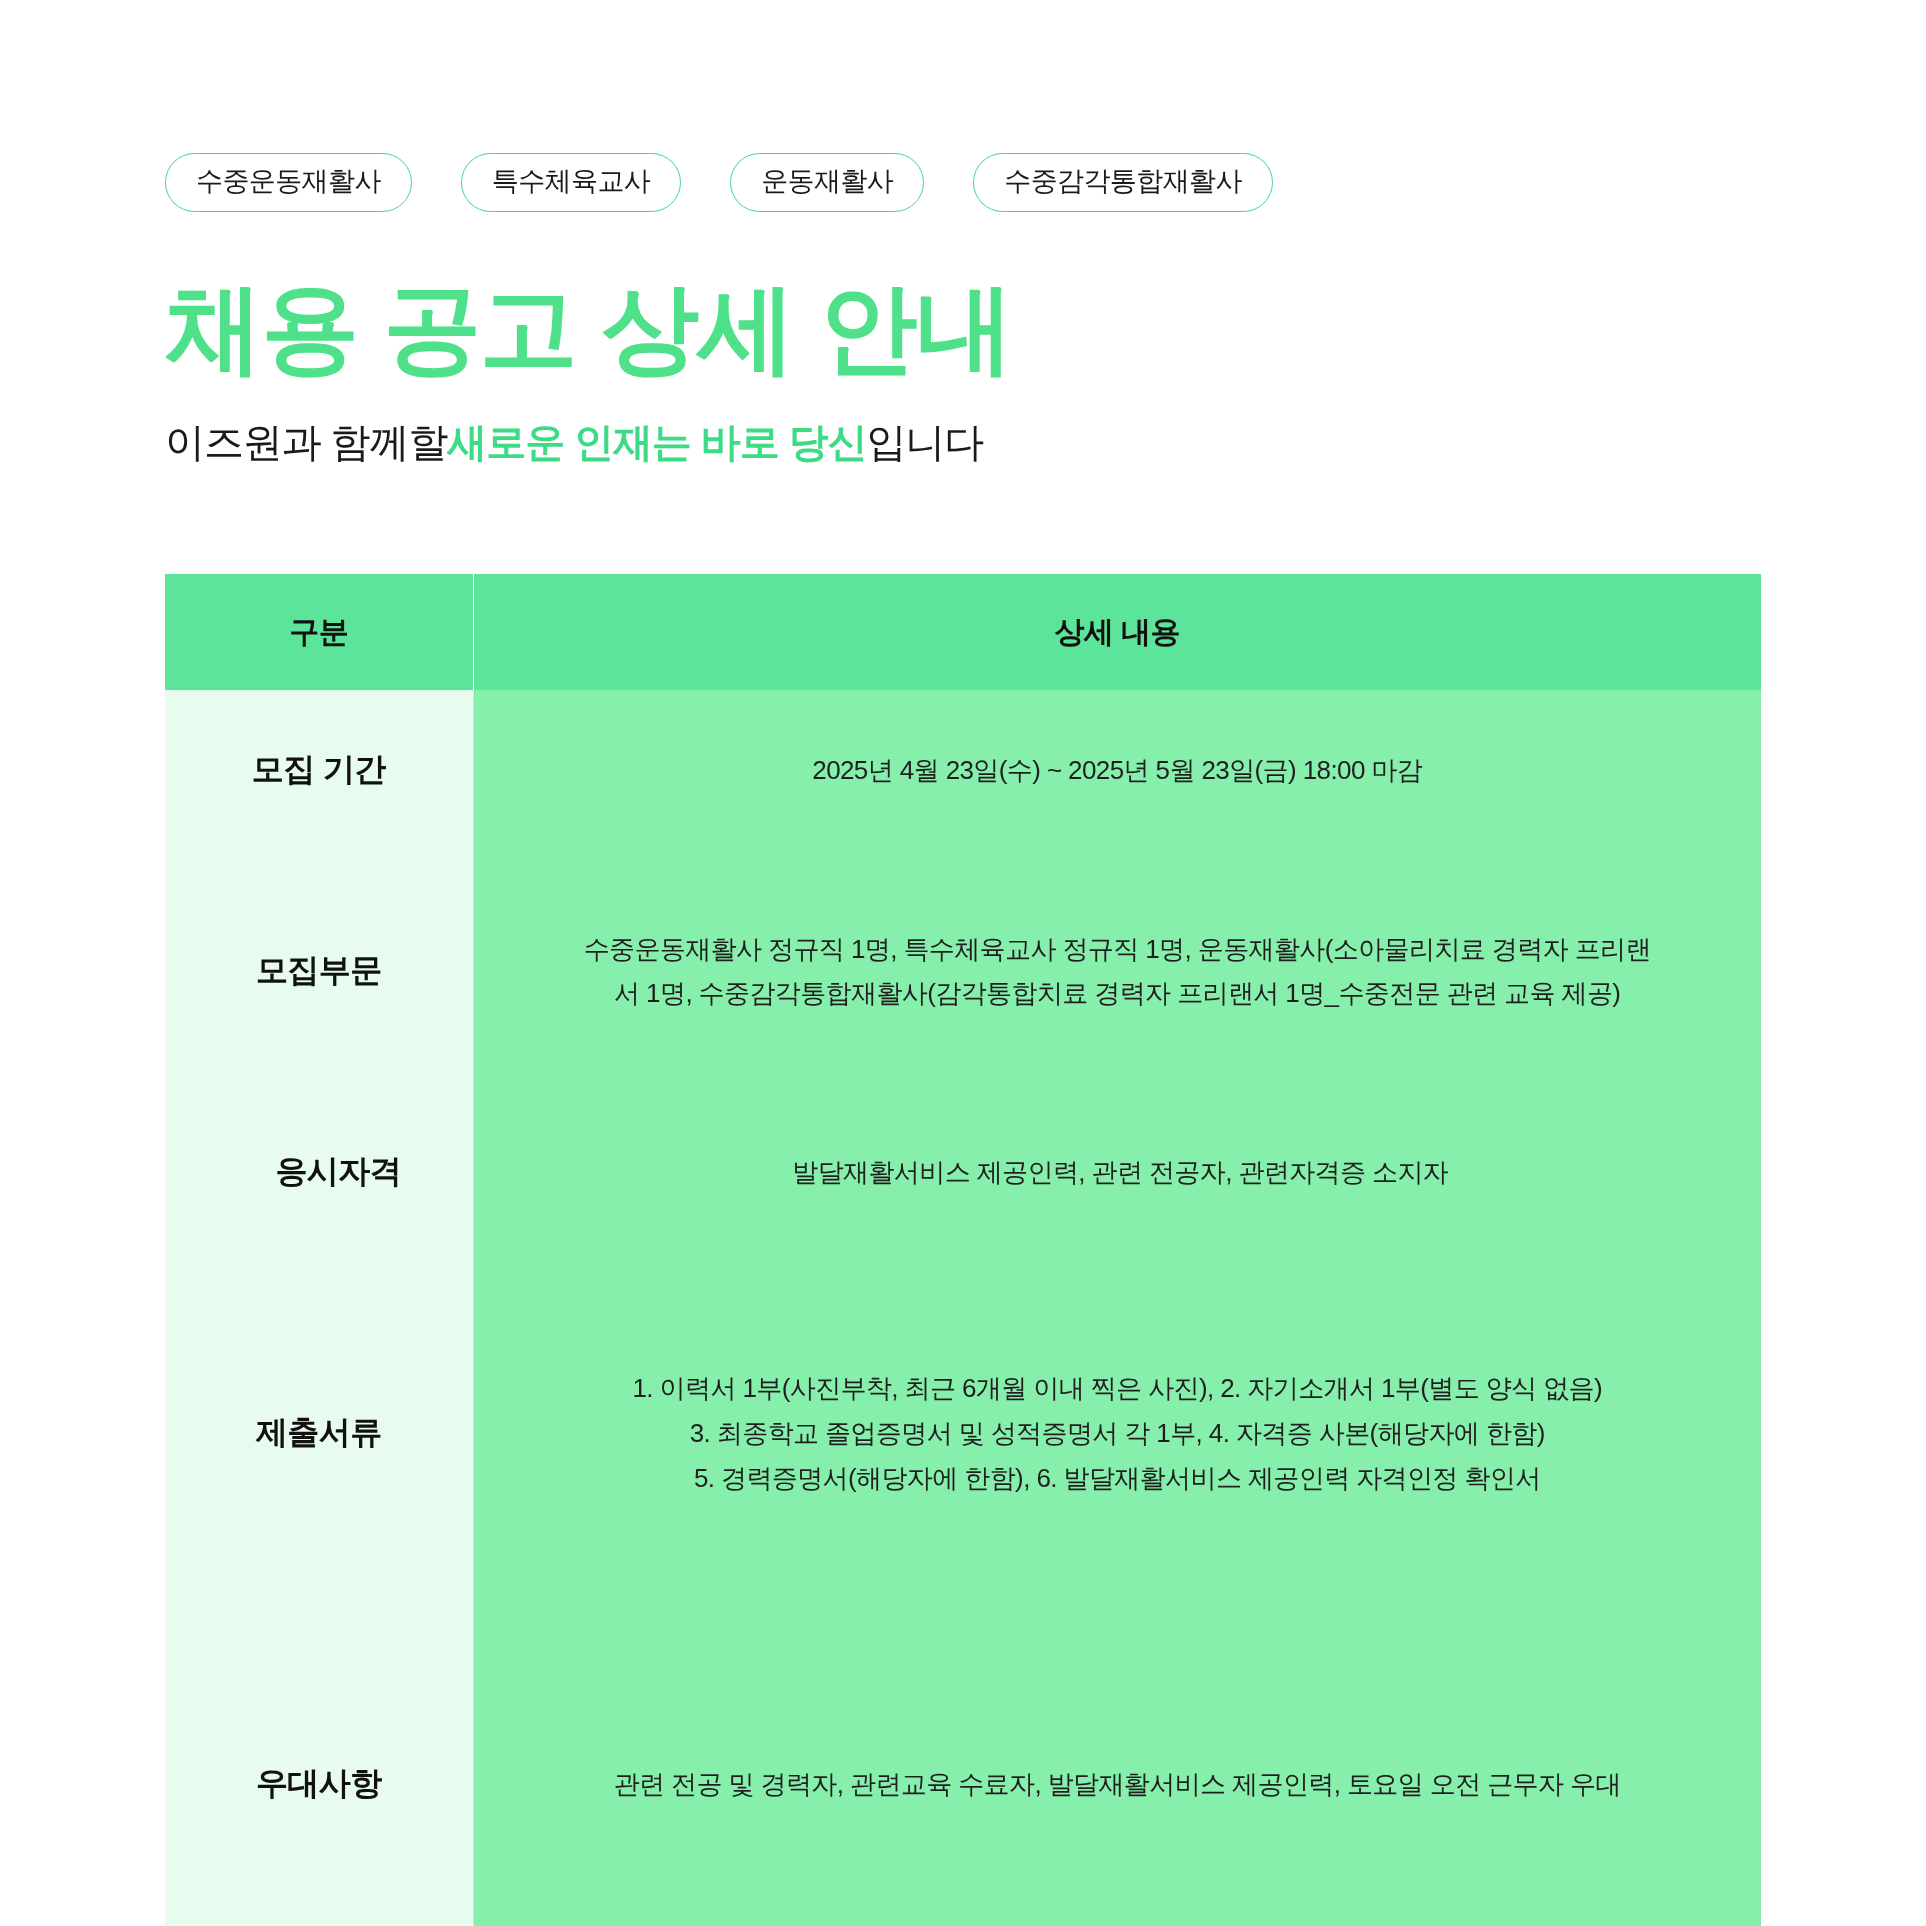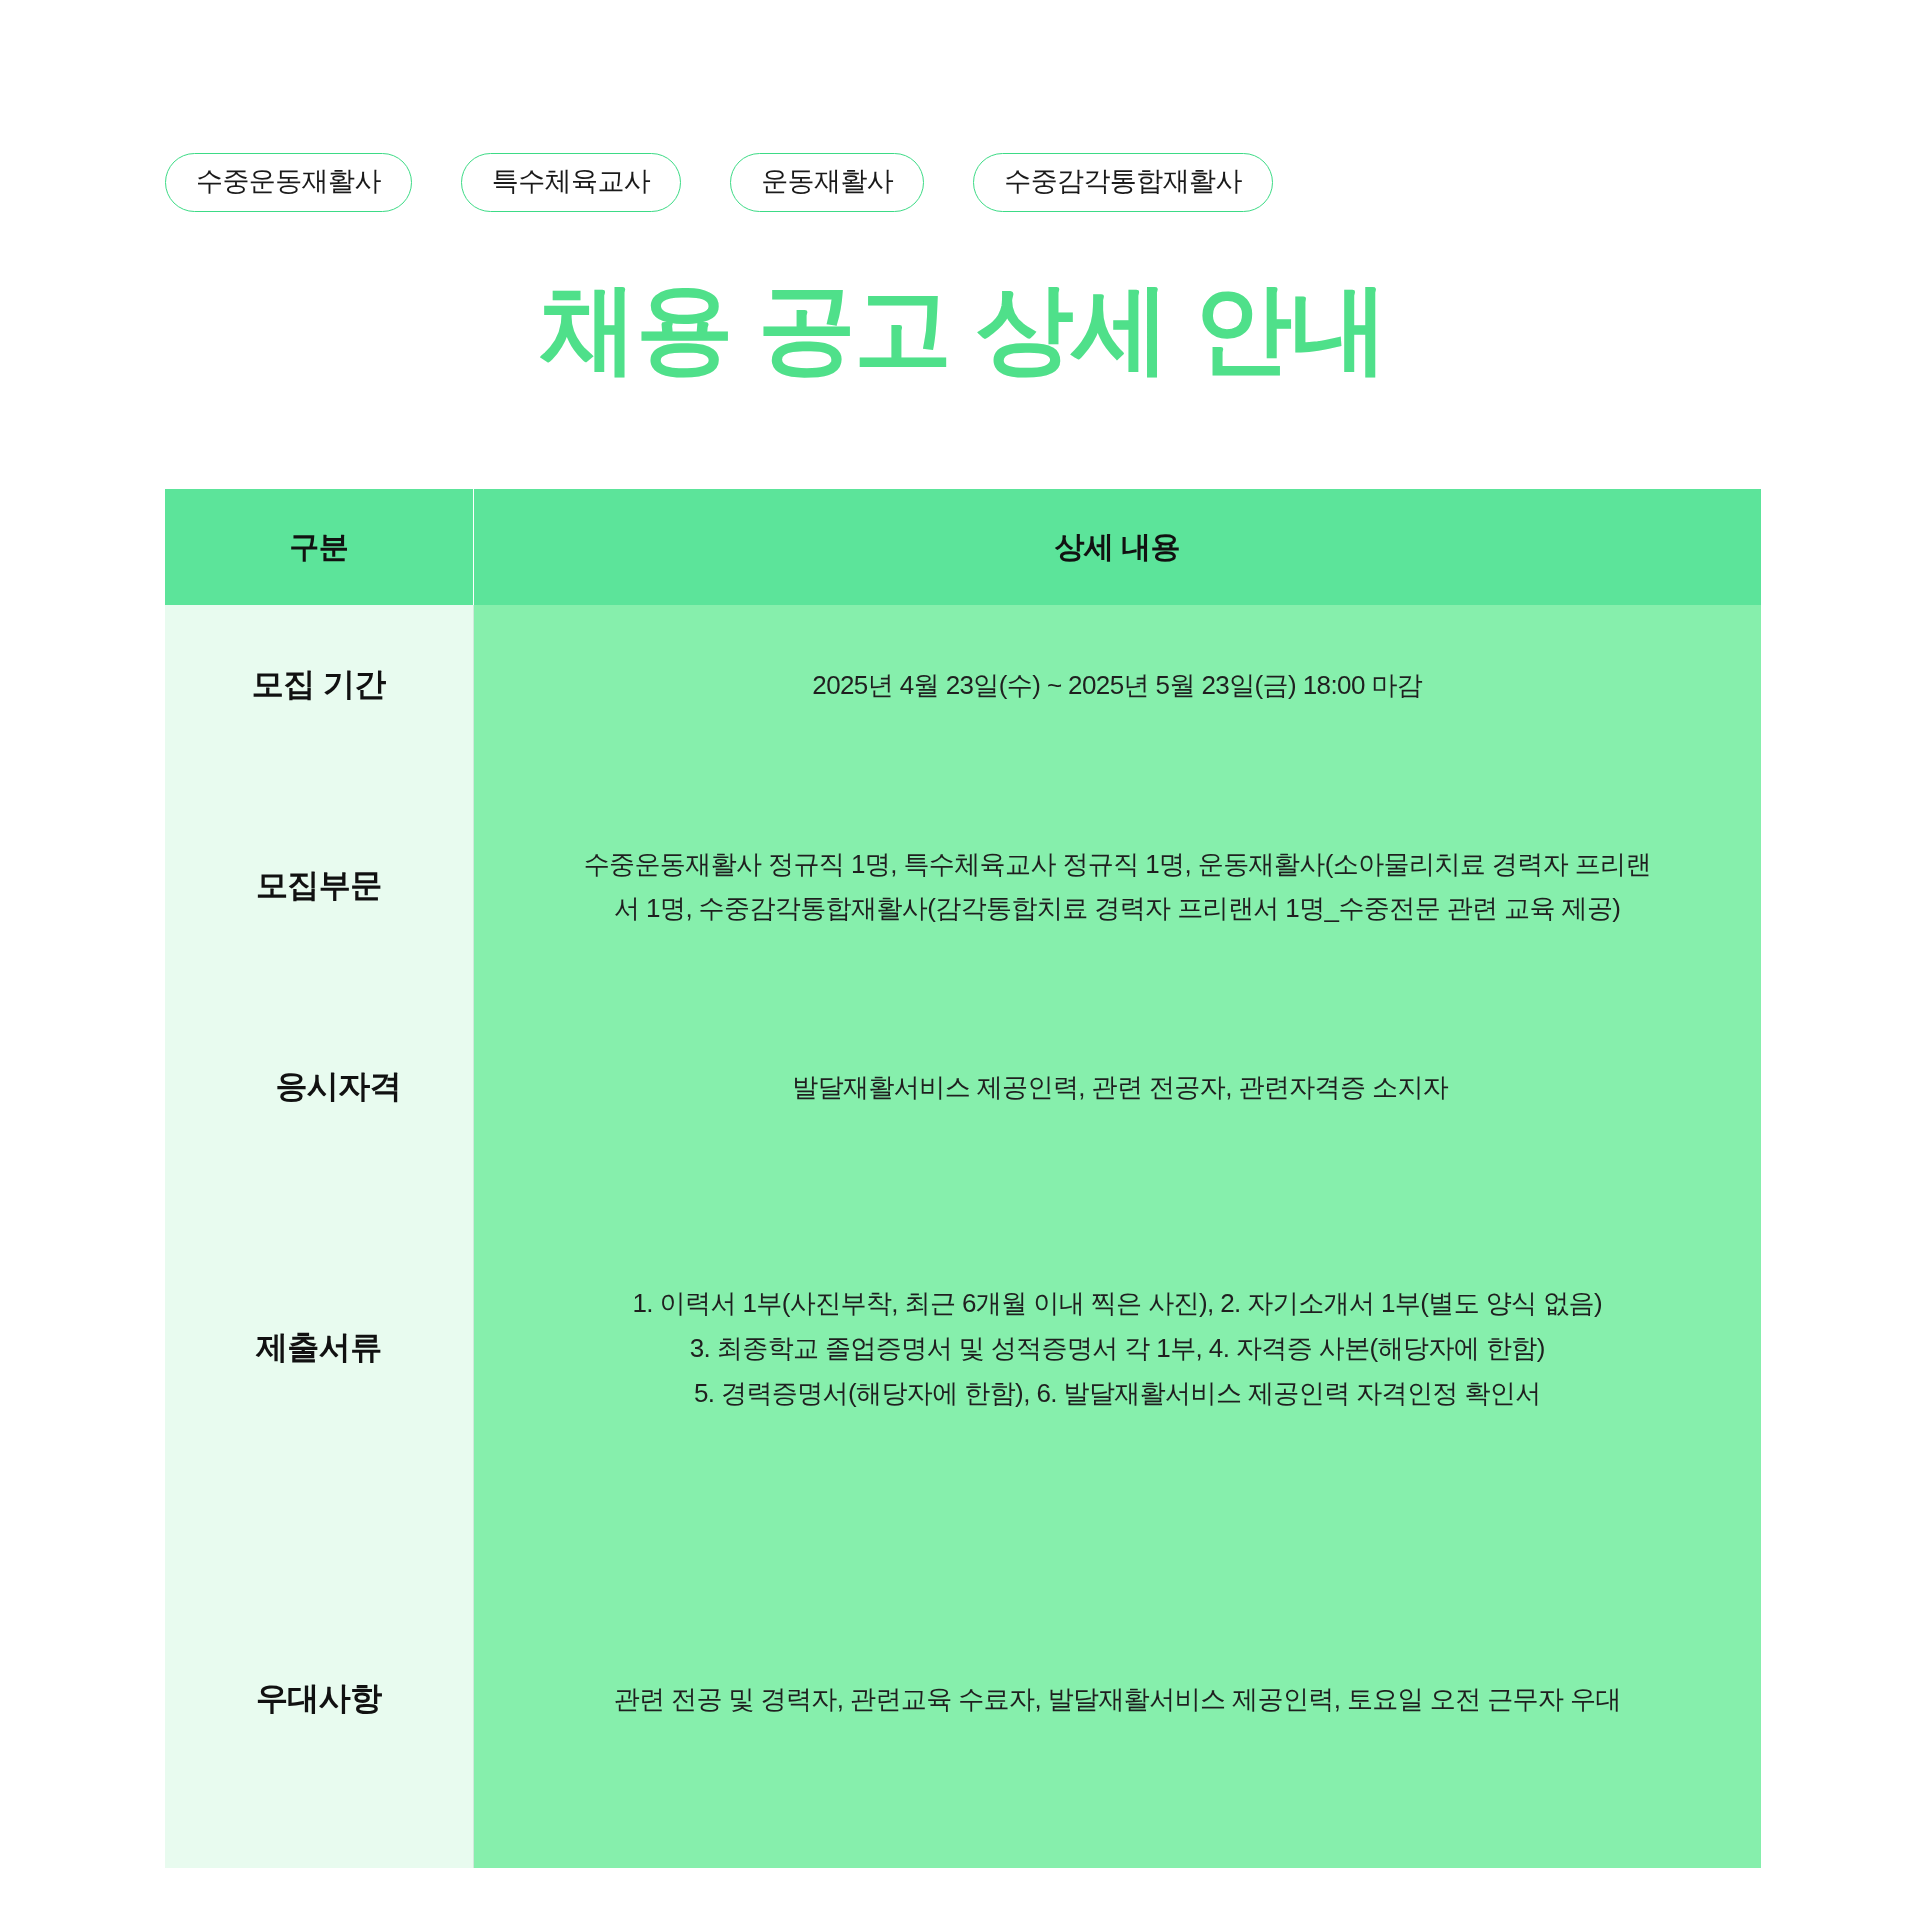--- a/index.html
+++ b/index.html
@@ -40,21 +40,20 @@
     font-weight: 400;
     letter-spacing: -0.6px;
     padding: 13.7px 30px 16px 30px;
     background: #ffffff;
     white-space: nowrap;
     line-height: 1;
   }
 
   
   .title-block {
-    text-align: center;
     margin-top: 63px;
   }
   .main-title {
     color: #4fe08a;
     font-size: 98px;
     font-weight: 700;
     letter-spacing: -1.7px;
     line-height: 1.1;
     margin: 0;
   }
@@ -138,20 +137,23 @@
 
   <div class="tag-row">
     <span class="tag-pill">수중운동재활사</span>
     <span class="tag-pill">특수체육교사</span>
     <span class="tag-pill">운동재활사</span>
     <span class="tag-pill">수중감각통합재활사</span>
   </div>
 
   <div class="title-block">
     <h1 class="main-title">채용 공고 상세 안내</h1>
+    <div class="subtitle">
+      <span>이즈원과 함께할ㅤ</span><span class="hl">새로운 인재는 바로 당신</span><span>입니다</span>
+    </div>
   </div>
 
   <div class="table-wrap">
     <table class="detail-table">
       <colgroup>
         <col class="col-label">
         <col>
       </colgroup>
       <thead>
         <tr>

